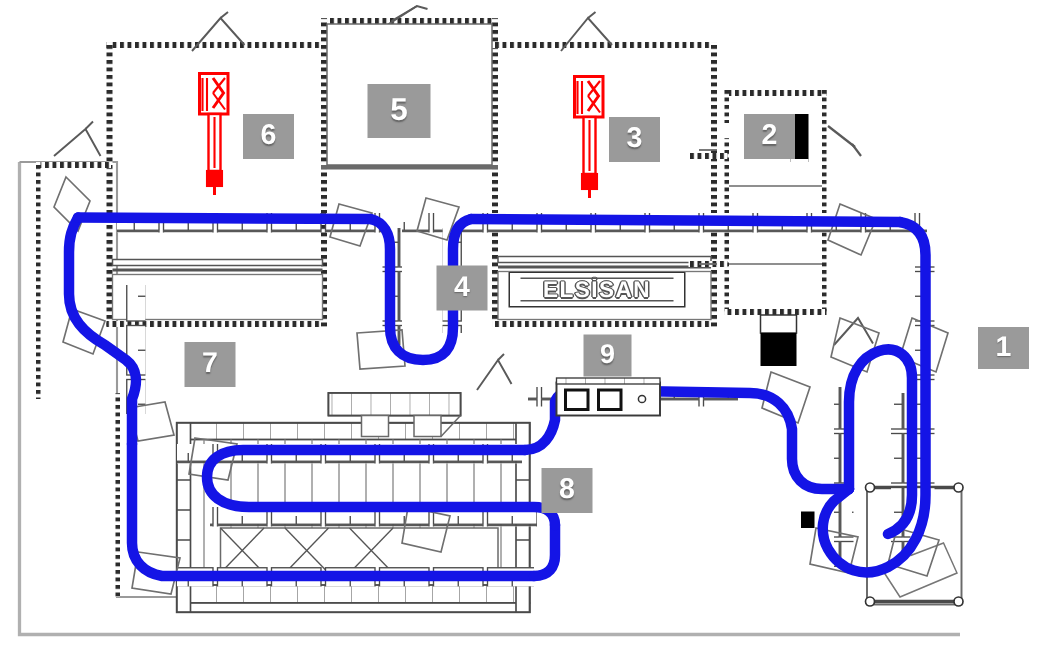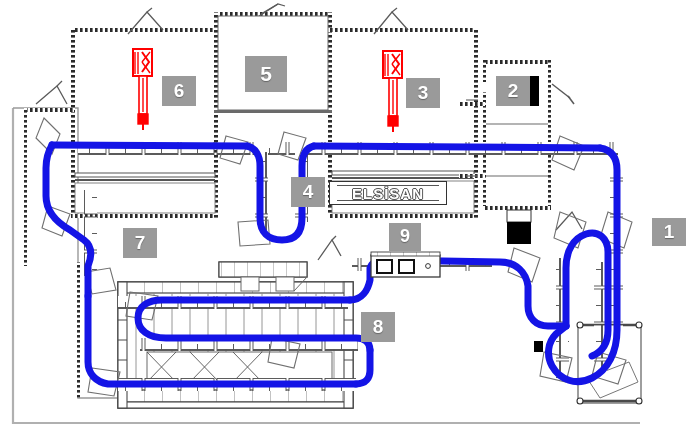--- a/index.html
+++ b/index.html
@@ -347,21 +347,21 @@
       <rect x="527" y="76" width="12" height="32" fill="#000000"></rect>
       <rect x="527" y="106" width="12" height="3" fill="#ffffff"></rect>
     </g>
 
     <g stroke="#6a6a6a" stroke-width="1.2" fill="none">
       <line x1="466" y1="100" x2="478" y2="100"></line>
       <line x1="466" y1="176" x2="478" y2="176"></line>
     </g>
   </svg>
 
-  <div class="logo-plate" style="left:329px;top:181px;width:116px;height:22px;align-items:center;">
+  <div class="logo-plate" style="left:339px;top:181px;width:116px;height:22px;align-items:center;">
     <div class="logo-rule" style="top:3px;"></div>
     <div class="logo-rule" style="bottom:3px;"></div>
     <span class="logo-text">ELSİSAN</span>
   </div>
 
   <div id="badges">
       <div class="badge" style="left: 652px; top: 218px; width: 34px; height: 28px; background: rgb(154, 154, 154); color: rgb(255, 255, 255); font-size: 19px;">
         <span>1</span>
       </div>
       <div class="badge" style="left: 496px; top: 76px; width: 34px; height: 30px; background: rgb(154, 154, 154); color: rgb(255, 255, 255); font-size: 19px;">

